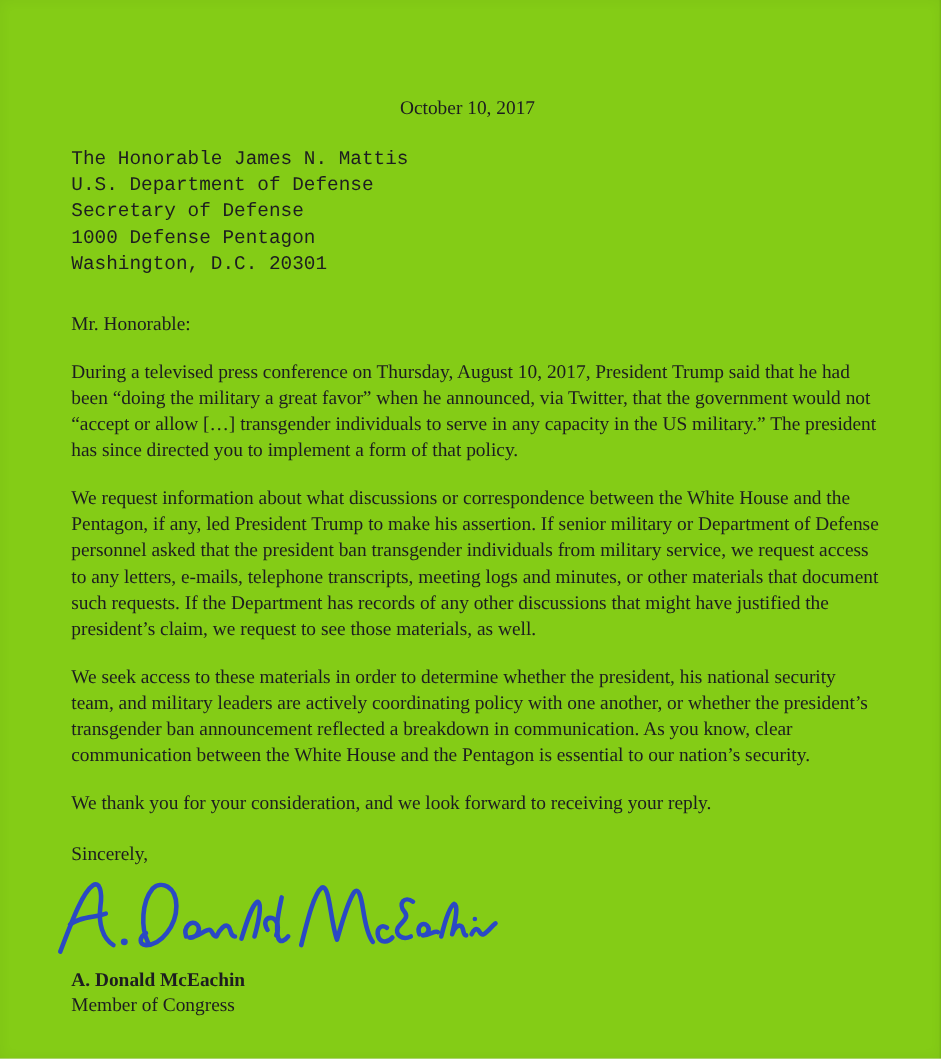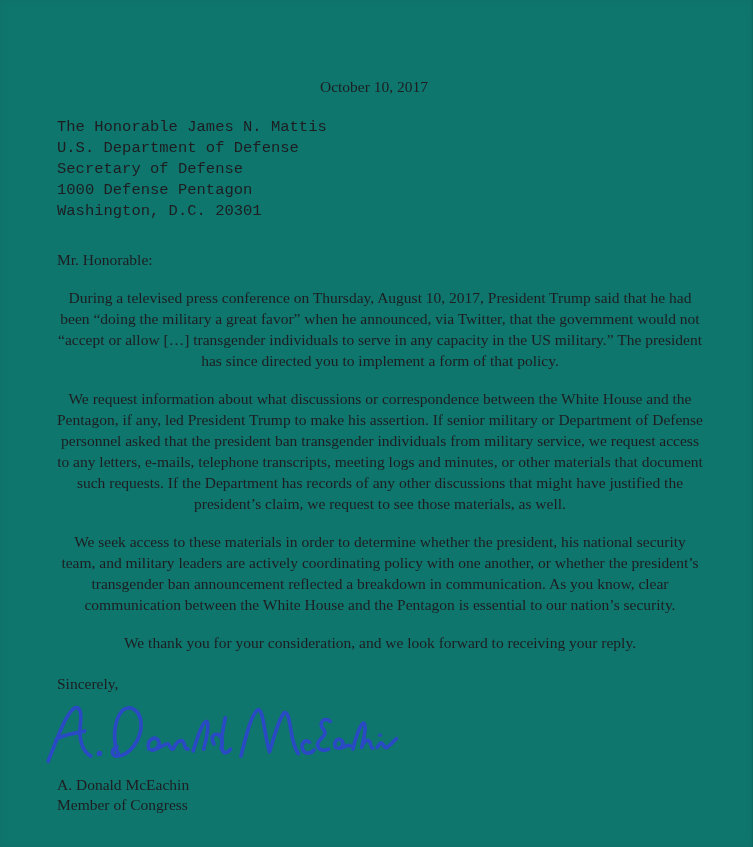--- a/index.html
+++ b/index.html
@@ -4,21 +4,21 @@
 <style>
   html, body {
     margin: 0;
     padding: 0;
     background: #e9e9e9;
   }
   .page {
     position: relative;
     width: 753px;
     height: 847px;
-    background: #0f766e;
+    background: #84cc16;
     font-family: "Liberation Serif", serif;
     color: #1d1d20;
     overflow: hidden;
     box-shadow: inset 0 0 10px rgba(0,0,0,0.05);
   }
   .content {
     position: absolute;
     left: 57px;
     top: 0;
     width: 646px;
@@ -35,35 +35,35 @@
     font-family: Liberation Mono, monospace;
   }
   .address div {
     line-height: 21px;
   }
   .salutation {
     margin-top: 27px;
   }
   p.para {
     margin: 17px 0 0 0;
-    text-align: center;
+    text-align: left;
   }
   .closing {
     margin-top: 20px;
   }
   .signature-wrap {
     margin-top: 4px;
     margin-left: -14px;
     height: 78px;
   }
   .signature-wrap svg {
     display: block;
   }
   .signer-name {
-    font-weight: normal;
+    font-weight: bold;
     margin-top: -2px;
   }
   .signer-title {
     line-height: 20px;
   }
   .scan-edge {
     position: absolute;
     right: 0;
     top: 0;
     width: 2px;

